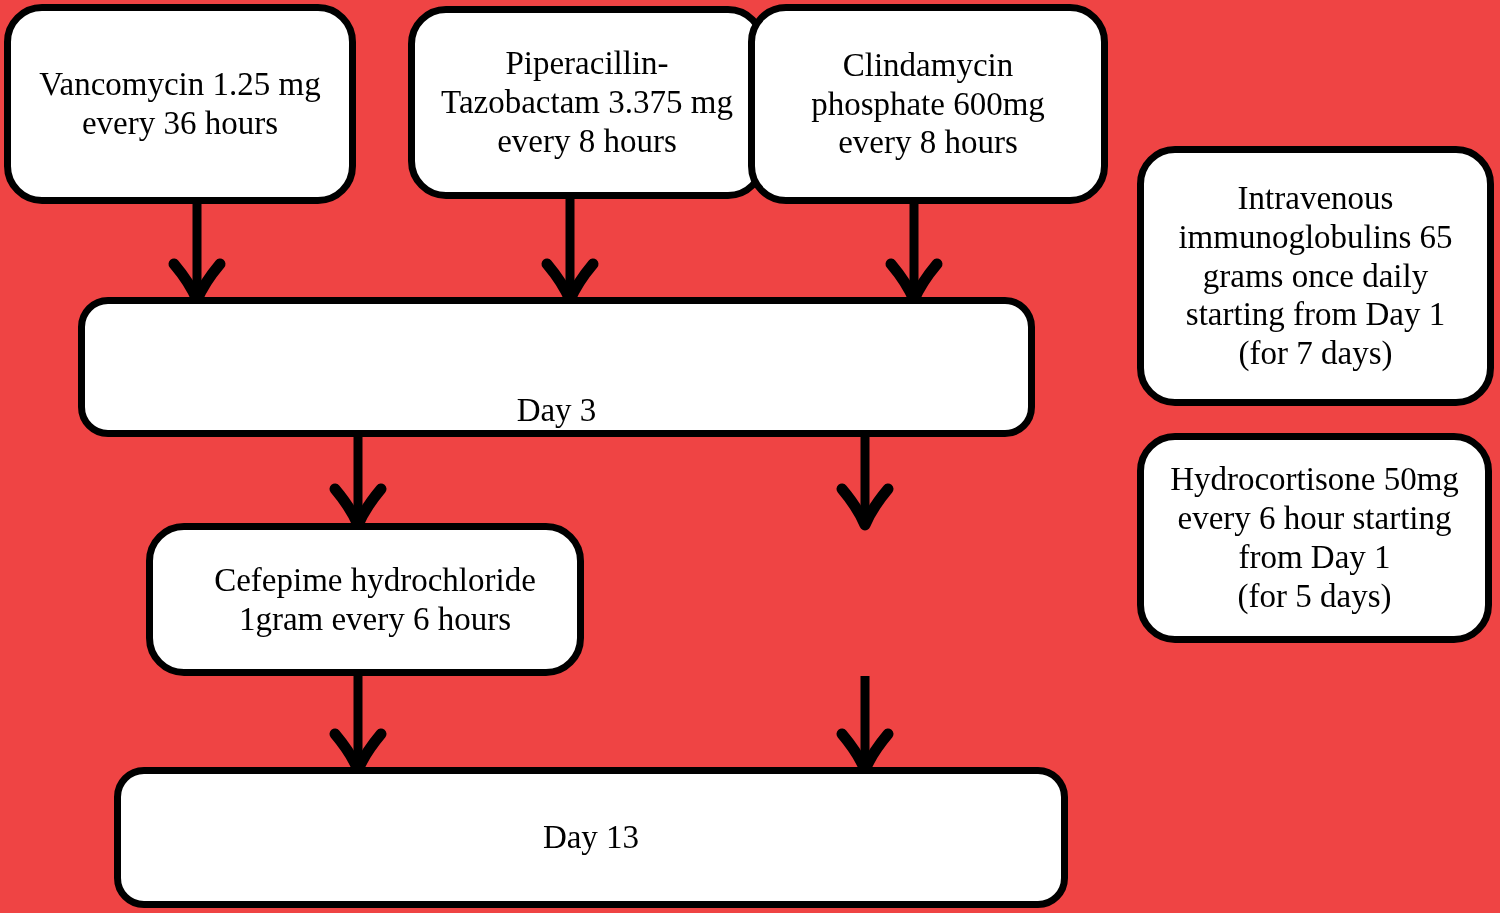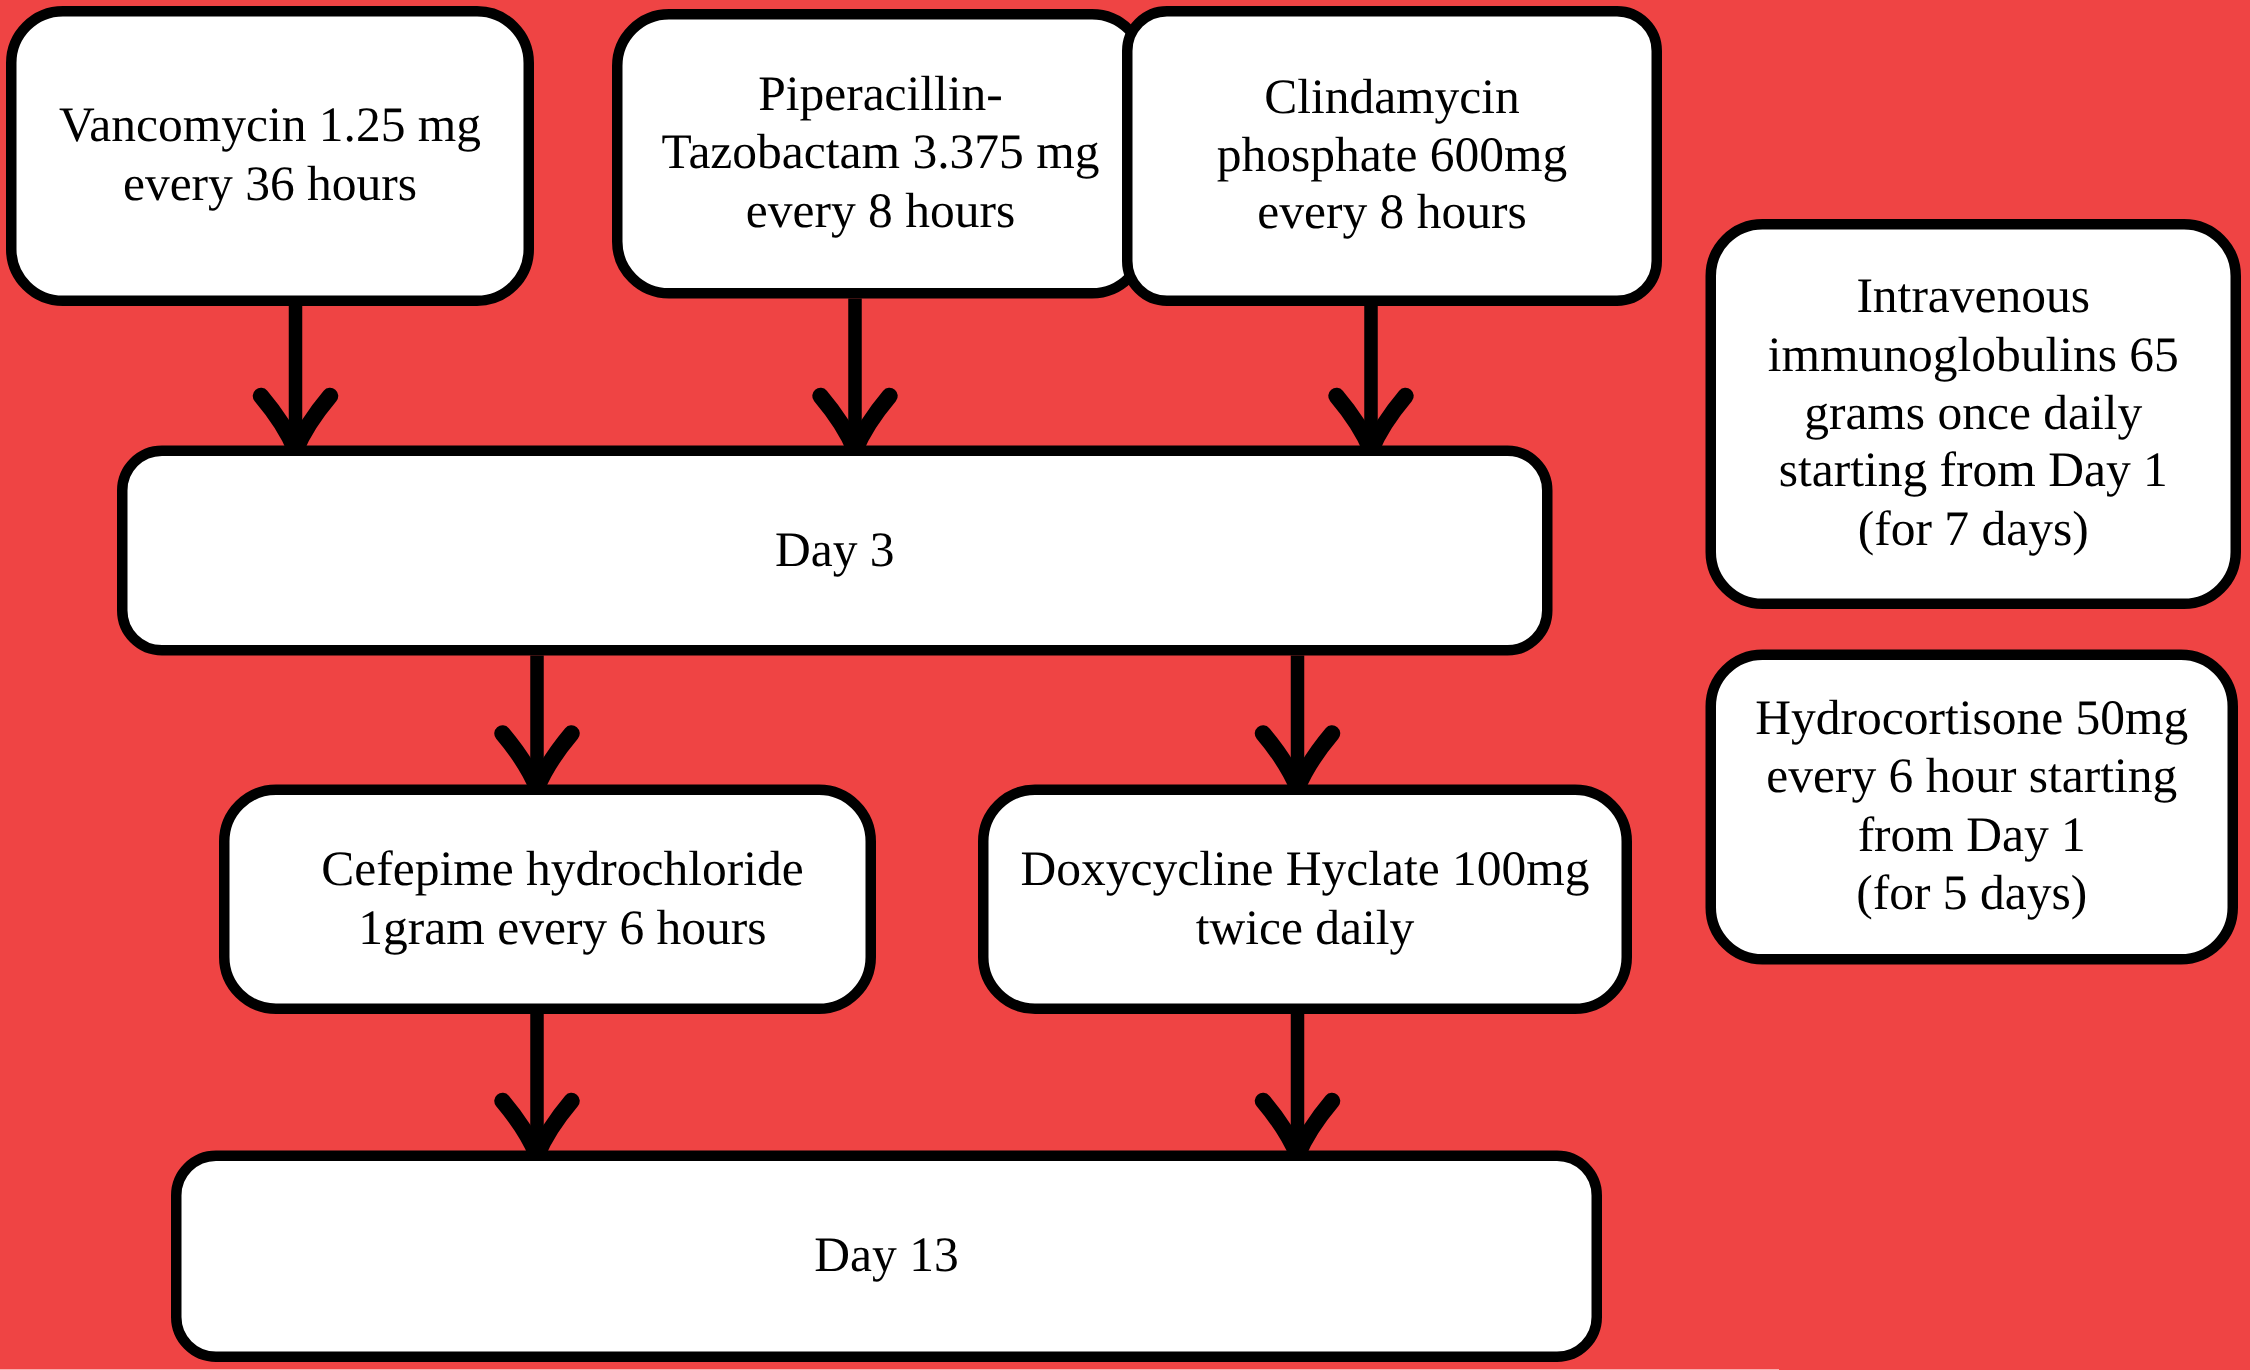--- a/index.html
+++ b/index.html
@@ -53,24 +53,24 @@
   #arrows .head {
     stroke: #000000;
     stroke-width: 11;
     fill: none;
     stroke-linecap: round;
     stroke-linejoin: round;
   }
   
   #node-vancomycin     { left: 4px;    top: 4px;   width: 352px; height: 200px; }
   #node-piperacillin   { left: 380px;  top: 6px;   width: 358px; height: 193px; margin-left: 28px; }
-  #node-clindamycin    { left: 748px;  top: 4px;   width: 360px; height: 200px; border-radius: 30px; }
+  #node-clindamycin    { left: 748px;  top: 4px;   width: 360px; height: 200px; }
   #node-ivig           { left: 1137px; top: 146px; width: 357px; height: 260px; }
   #node-hydrocortisone { left: 1137px; top: 433px; width: 355px; height: 210px; align-items: center; }
-  #node-day3           { left: 78px;   top: 297px; width: 957px; height: 140px; }
+  #node-day3           { left: 78px;   top: 297px; width: 957px; height: 140px; align-items: flex-end; }
   #node-cefepime       { left: 146px;  top: 523px; width: 438px; height: 153px; padding-left: 20px; }
   #node-doxycycline    { left: 652px;  top: 523px; width: 436px; height: 153px; }
   #node-day13          { left: 114px;  top: 767px; width: 954px; height: 141px; }
 </style>
 </head>
 <body>
 
 <div id="canvas">
 
   <svg id="arrows" viewBox="0 0 1500 913" xmlns="http://www.w3.org/2000/svg" aria-hidden="true">
@@ -138,22 +138,18 @@
 
   <div class="node wide" id="node-day3">
     <div class="label">Day 3</div>
   </div>
 
   <div class="node" id="node-cefepime">
     <div class="label">Cefepime hydrochloride
 1gram every 6 hours</div>
   </div>
 
-  <div class="node" id="node-doxycycline">
-    <div class="label">Doxycycline Hyclate 100mg
-twice daily</div>
-  </div>
 
   <div class="node wide" id="node-day13">
     <div class="label">Day 13</div>
   </div>
 
 </div>
 
 </body></html>

